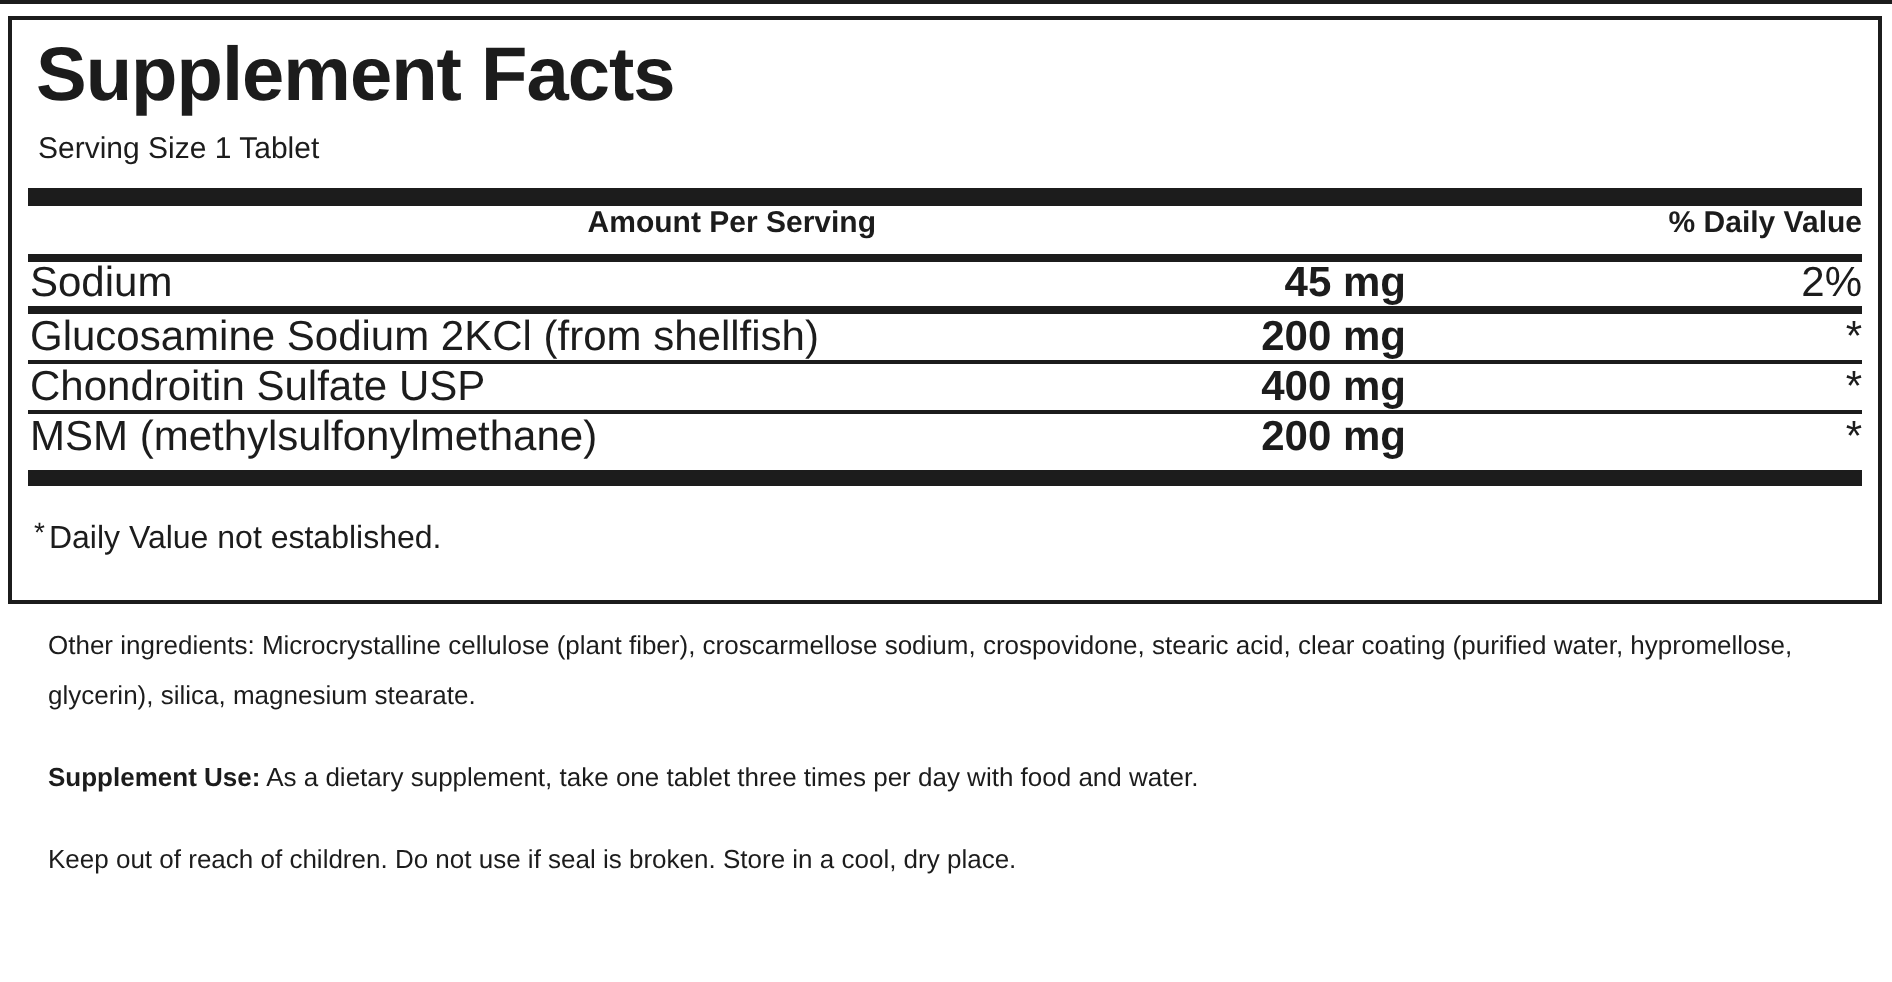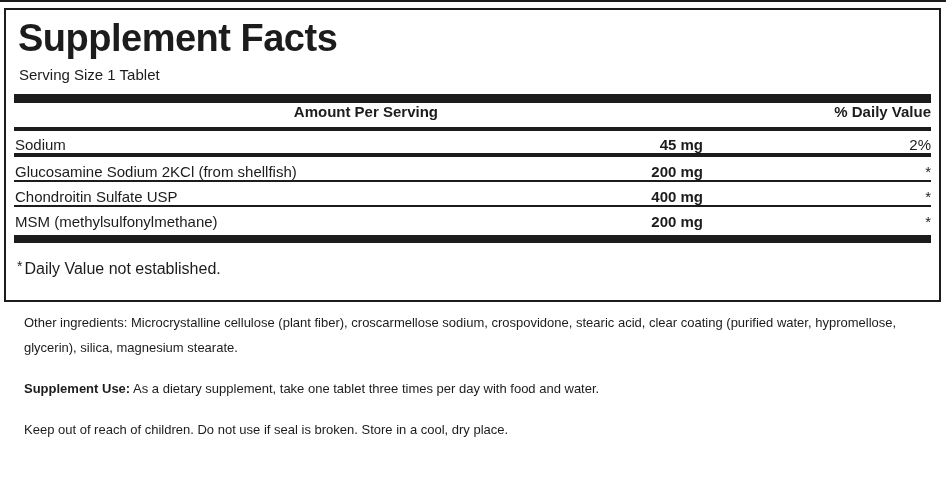--- a/index.html
+++ b/index.html
@@ -36,21 +36,21 @@
   .sep-med{height:4px;}
   .sep-thin{height:2px;}
   .hdr-row{
     display:flex;height:24px;align-items:flex-start;
     font-size:15px;font-weight:bold;
     box-sizing:border-box;padding-bottom:15px;
   }
   .hdr-amount{width:424px;text-align:right;}
   .hdr-dv{flex:1;text-align:right;}
   .row{
-    display:flex;align-items:flex-end;font-size:15px;
+    display:flex;align-items:center;font-size:21px;
   }
   .row-1{height:22px;}
   .row-n{height:23px;}
   .row .name{flex:1;padding-left:1px;}
   .row .amt{text-align:right;font-weight:bold;}
   .row .dv{width:228px;text-align:right;}
   .footnote{
     margin:13px 0 0 3px;font-size:16px;line-height:20px;
   }
   .footnote .ast{display:inline-block;vertical-align:3px;font-size:14px;margin-right:2px;}

